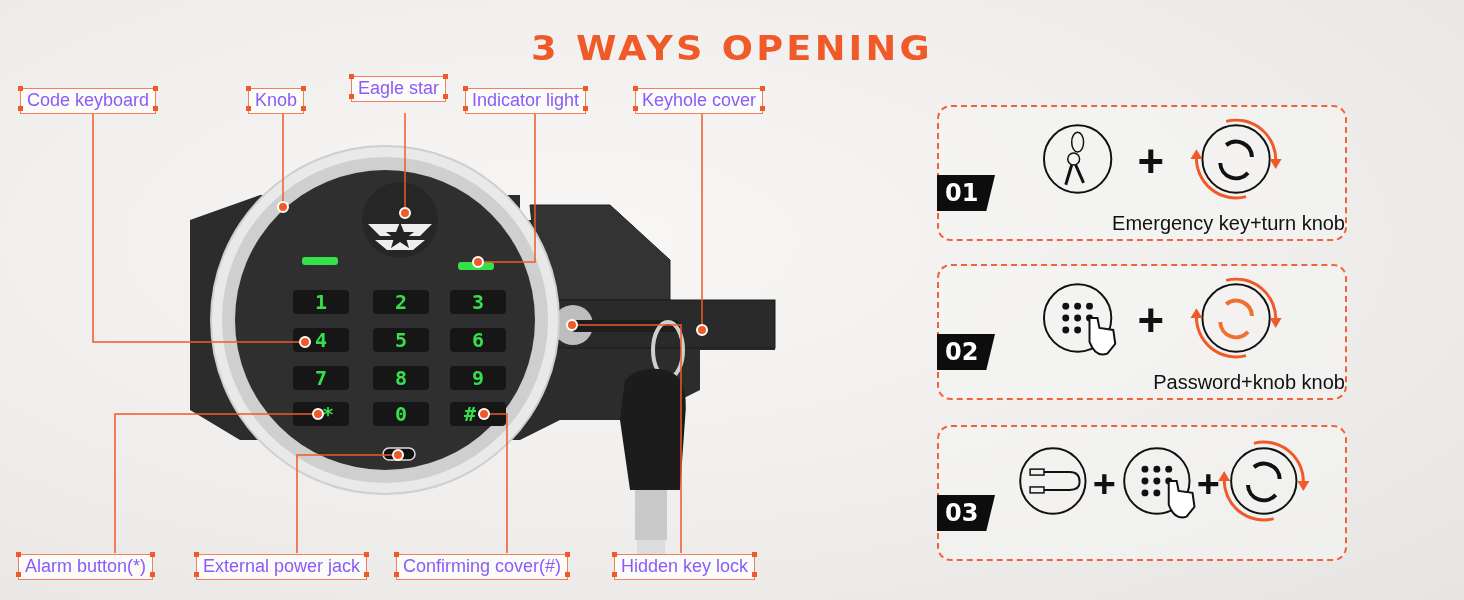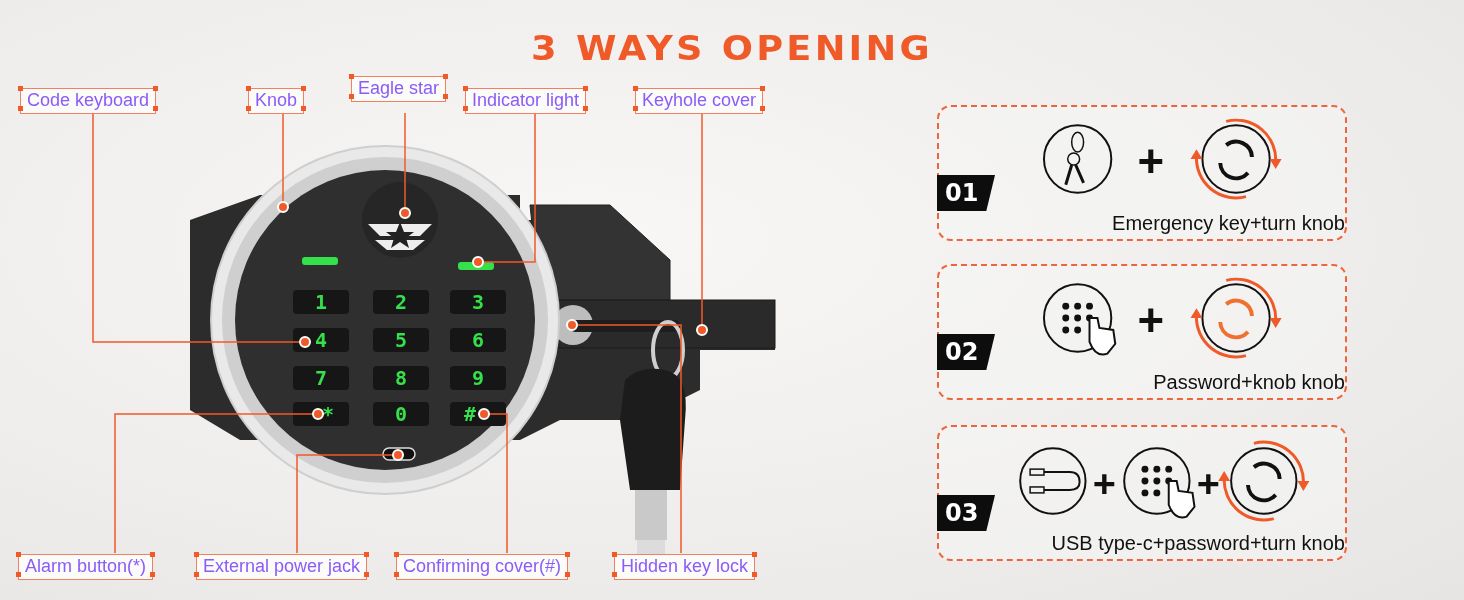--- a/index.html
+++ b/index.html
@@ -220,14 +220,13 @@
     <g>
       <circle cx="328" cy="44" r="33" fill="none" stroke="#111" stroke-width="2"></circle>
       <path d="M318 30 A16 16 0 0 1 344 42" stroke="#111" stroke-width="4" fill="none"></path>
       <path d="M340 58 A16 16 0 0 1 312 48" stroke="#111" stroke-width="4" fill="none"></path>
       <path d="M318 6 A40 40 0 0 1 368 47" stroke="#f05a28" stroke-width="3" fill="none"></path>
       <polygon points="362,44 374,44 368,54" fill="#f05a28"></polygon>
       <path d="M338 82 A40 40 0 0 1 288 42" stroke="#f05a28" stroke-width="3" fill="none"></path>
       <polygon points="282,44 294,44 288,34" fill="#f05a28"></polygon>
     </g>
   </svg>
-  <div class="card-caption">USB type-c+password+turn knob</div>
 </div>
 
 </body></html>

